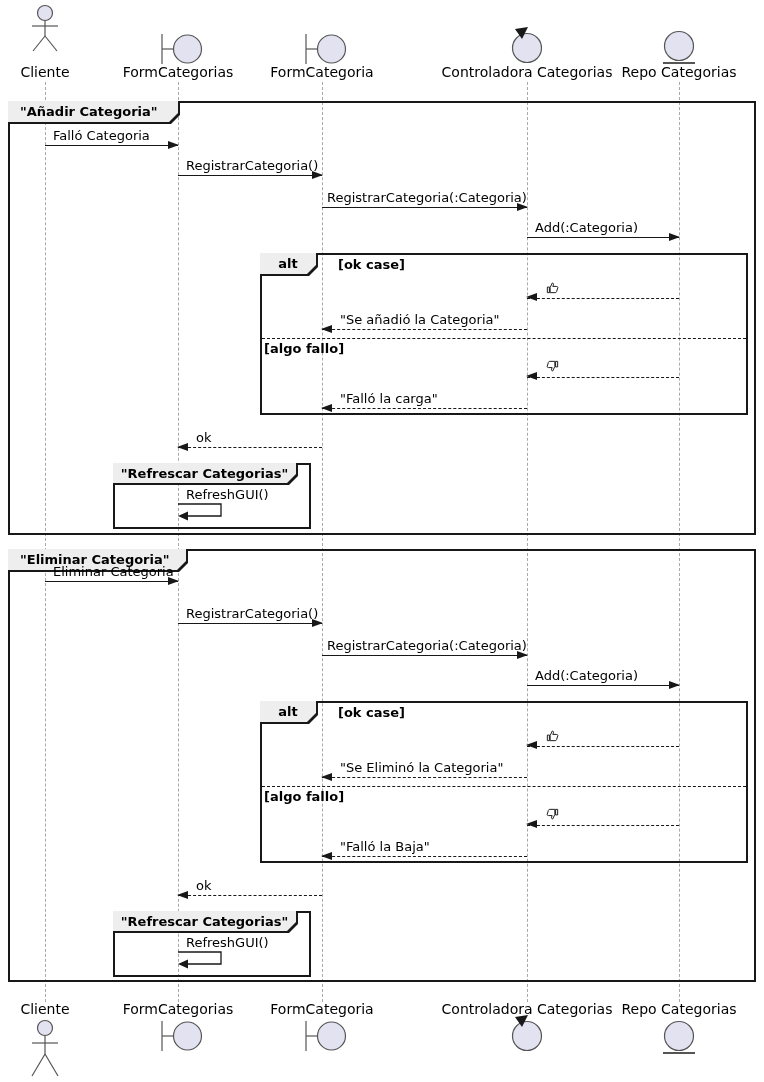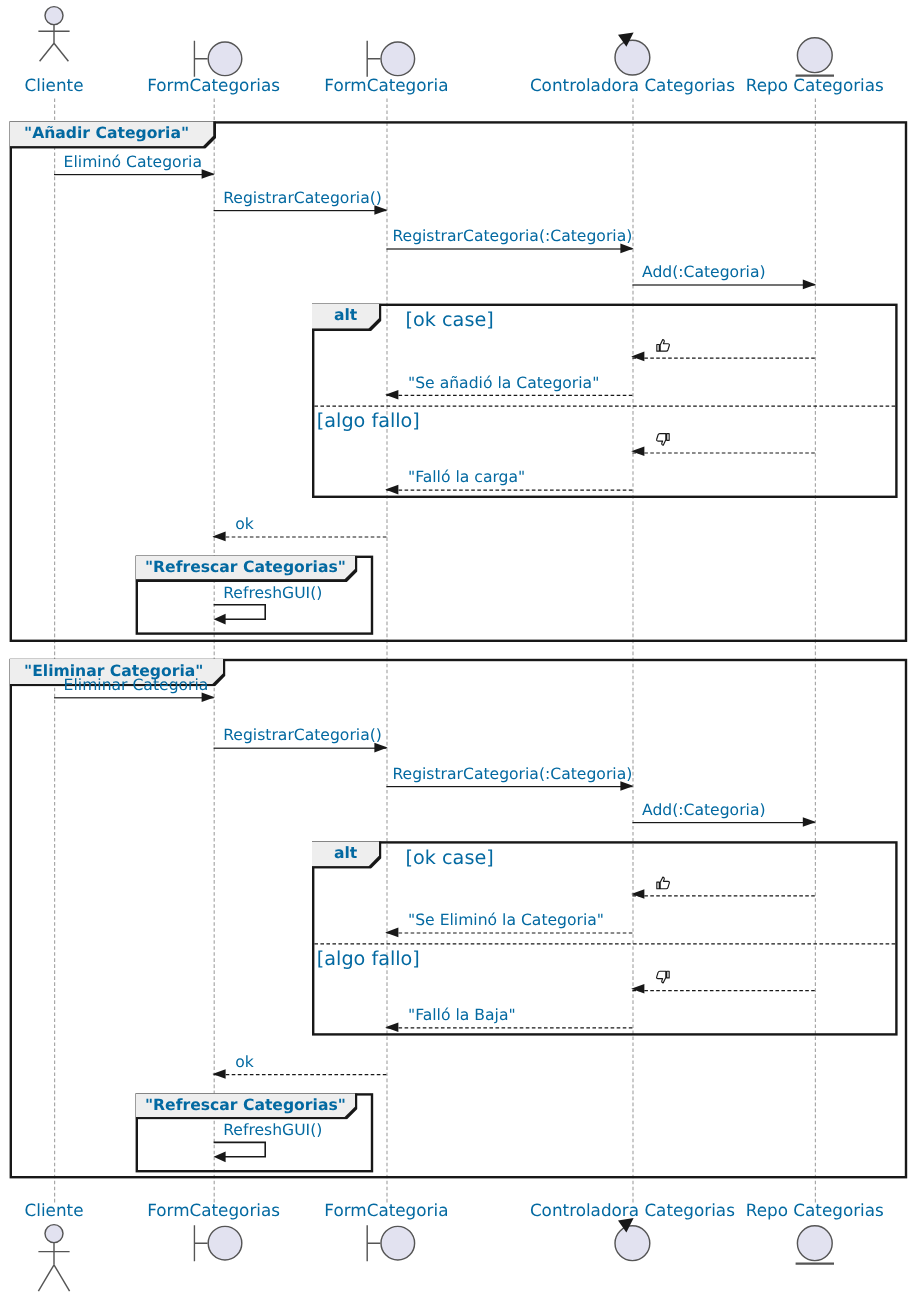--- a/index.html
+++ b/index.html
@@ -1,18 +1,18 @@
 <!DOCTYPE html>
 <html><head>
 <meta charset="utf-8">
 <style>
   html,body { margin:0; padding:0; background:#ffffff; }
   #canvas {
     position:relative; width:764px; height:1082px; background:#ffffff;
-    font-family:"DejaVu Sans","Liberation Sans",sans-serif; color:#0369a1;
+    font-family:"DejaVu Sans","Liberation Sans",sans-serif; color:#000000;
     overflow:hidden;
   }
   .lifeline { position:absolute; top:82px; height:920px; width:0; border-left:1px dashed #A8A8A8; }
   .plabel { position:absolute; font-size:14px; line-height:16px; white-space:nowrap; transform:translateX(-50%); }
   .icon { position:absolute; }
   .frame { position:absolute; box-sizing:border-box; border:2px solid #181818; background:transparent; }
   .altframe { position:absolute; box-sizing:border-box; border:2px solid #181818; background:transparent; }
   .pent { position:absolute; }
   .clip { clip-path: polygon(0 0, 100% 0, 100% calc(100% - 9px), calc(100% - 9px) 100%, 0 100%); }
   .pent .bg { position:absolute; left:0; top:0; right:0; bottom:0; background:#181818; }
@@ -21,21 +21,21 @@
   .pent .fg.center { justify-content:center; }
   .msg { position:absolute; }
   .msg .lbl { font-size:13px; height:15px; line-height:15px; white-space:nowrap; padding-left:8px; }
   .msg .line { height:0; border-top:1.3px solid #181818; margin-top:2px; }
   .msg.reply .line { border-top:1.3px dashed #181818; }
   .msg.reply .lbl { padding-left:18px; }
   .msg.thumb .lbl { height:16px; }
   .head { position:absolute; width:0; height:0; border-top:4.5px solid transparent; border-bottom:4.5px solid transparent; top:13px; }
   .head.r { right:-1px; border-left:11px solid #181818; }
   .head.l { left:-1px; border-right:11px solid #181818; }
-  .guard { position:absolute; font-size:16px; font-weight:normal; white-space:nowrap; }
+  .guard { position:absolute; font-size:13px; font-weight:bold; white-space:nowrap; }
   .divider { position:absolute; height:0; border-top:1px dashed #181818; }
   .selfmsg-label { position:absolute; font-size:13px; white-space:nowrap; }
 </style>
 </head>
 <body>
 
 <div id="canvas">
 
   <div class="lifeline" style="left:45px"></div>
   <div class="lifeline" style="left:178px"></div>
@@ -84,21 +84,21 @@
   </svg>
   <div class="plabel" style="left:679px;top:64px">Repo Categorias</div>
 
   <div class="frame" style="left:8px;top:101px;width:748px;height:434px"></div>
   <div class="pent" style="left:8px;top:101px;width:172px;height:23px">
     <div class="bg clip"></div>
     <div class="fg clip" style="padding-left:12px">"Añadir Categoria"</div>
   </div>
 
   <div class="msg" style="left:45px;top:128px;width:133px">
-    <div class="lbl">Eliminó Categoria</div>
+    <div class="lbl">Falló Categoria</div>
     <div class="line"></div>
     <i class="head r"></i>
   </div>
 
   <div class="msg" style="left:178px;top:158px;width:144px">
     <div class="lbl">RegistrarCategoria()</div>
     <div class="line"></div>
     <i class="head r"></i>
   </div>
 

